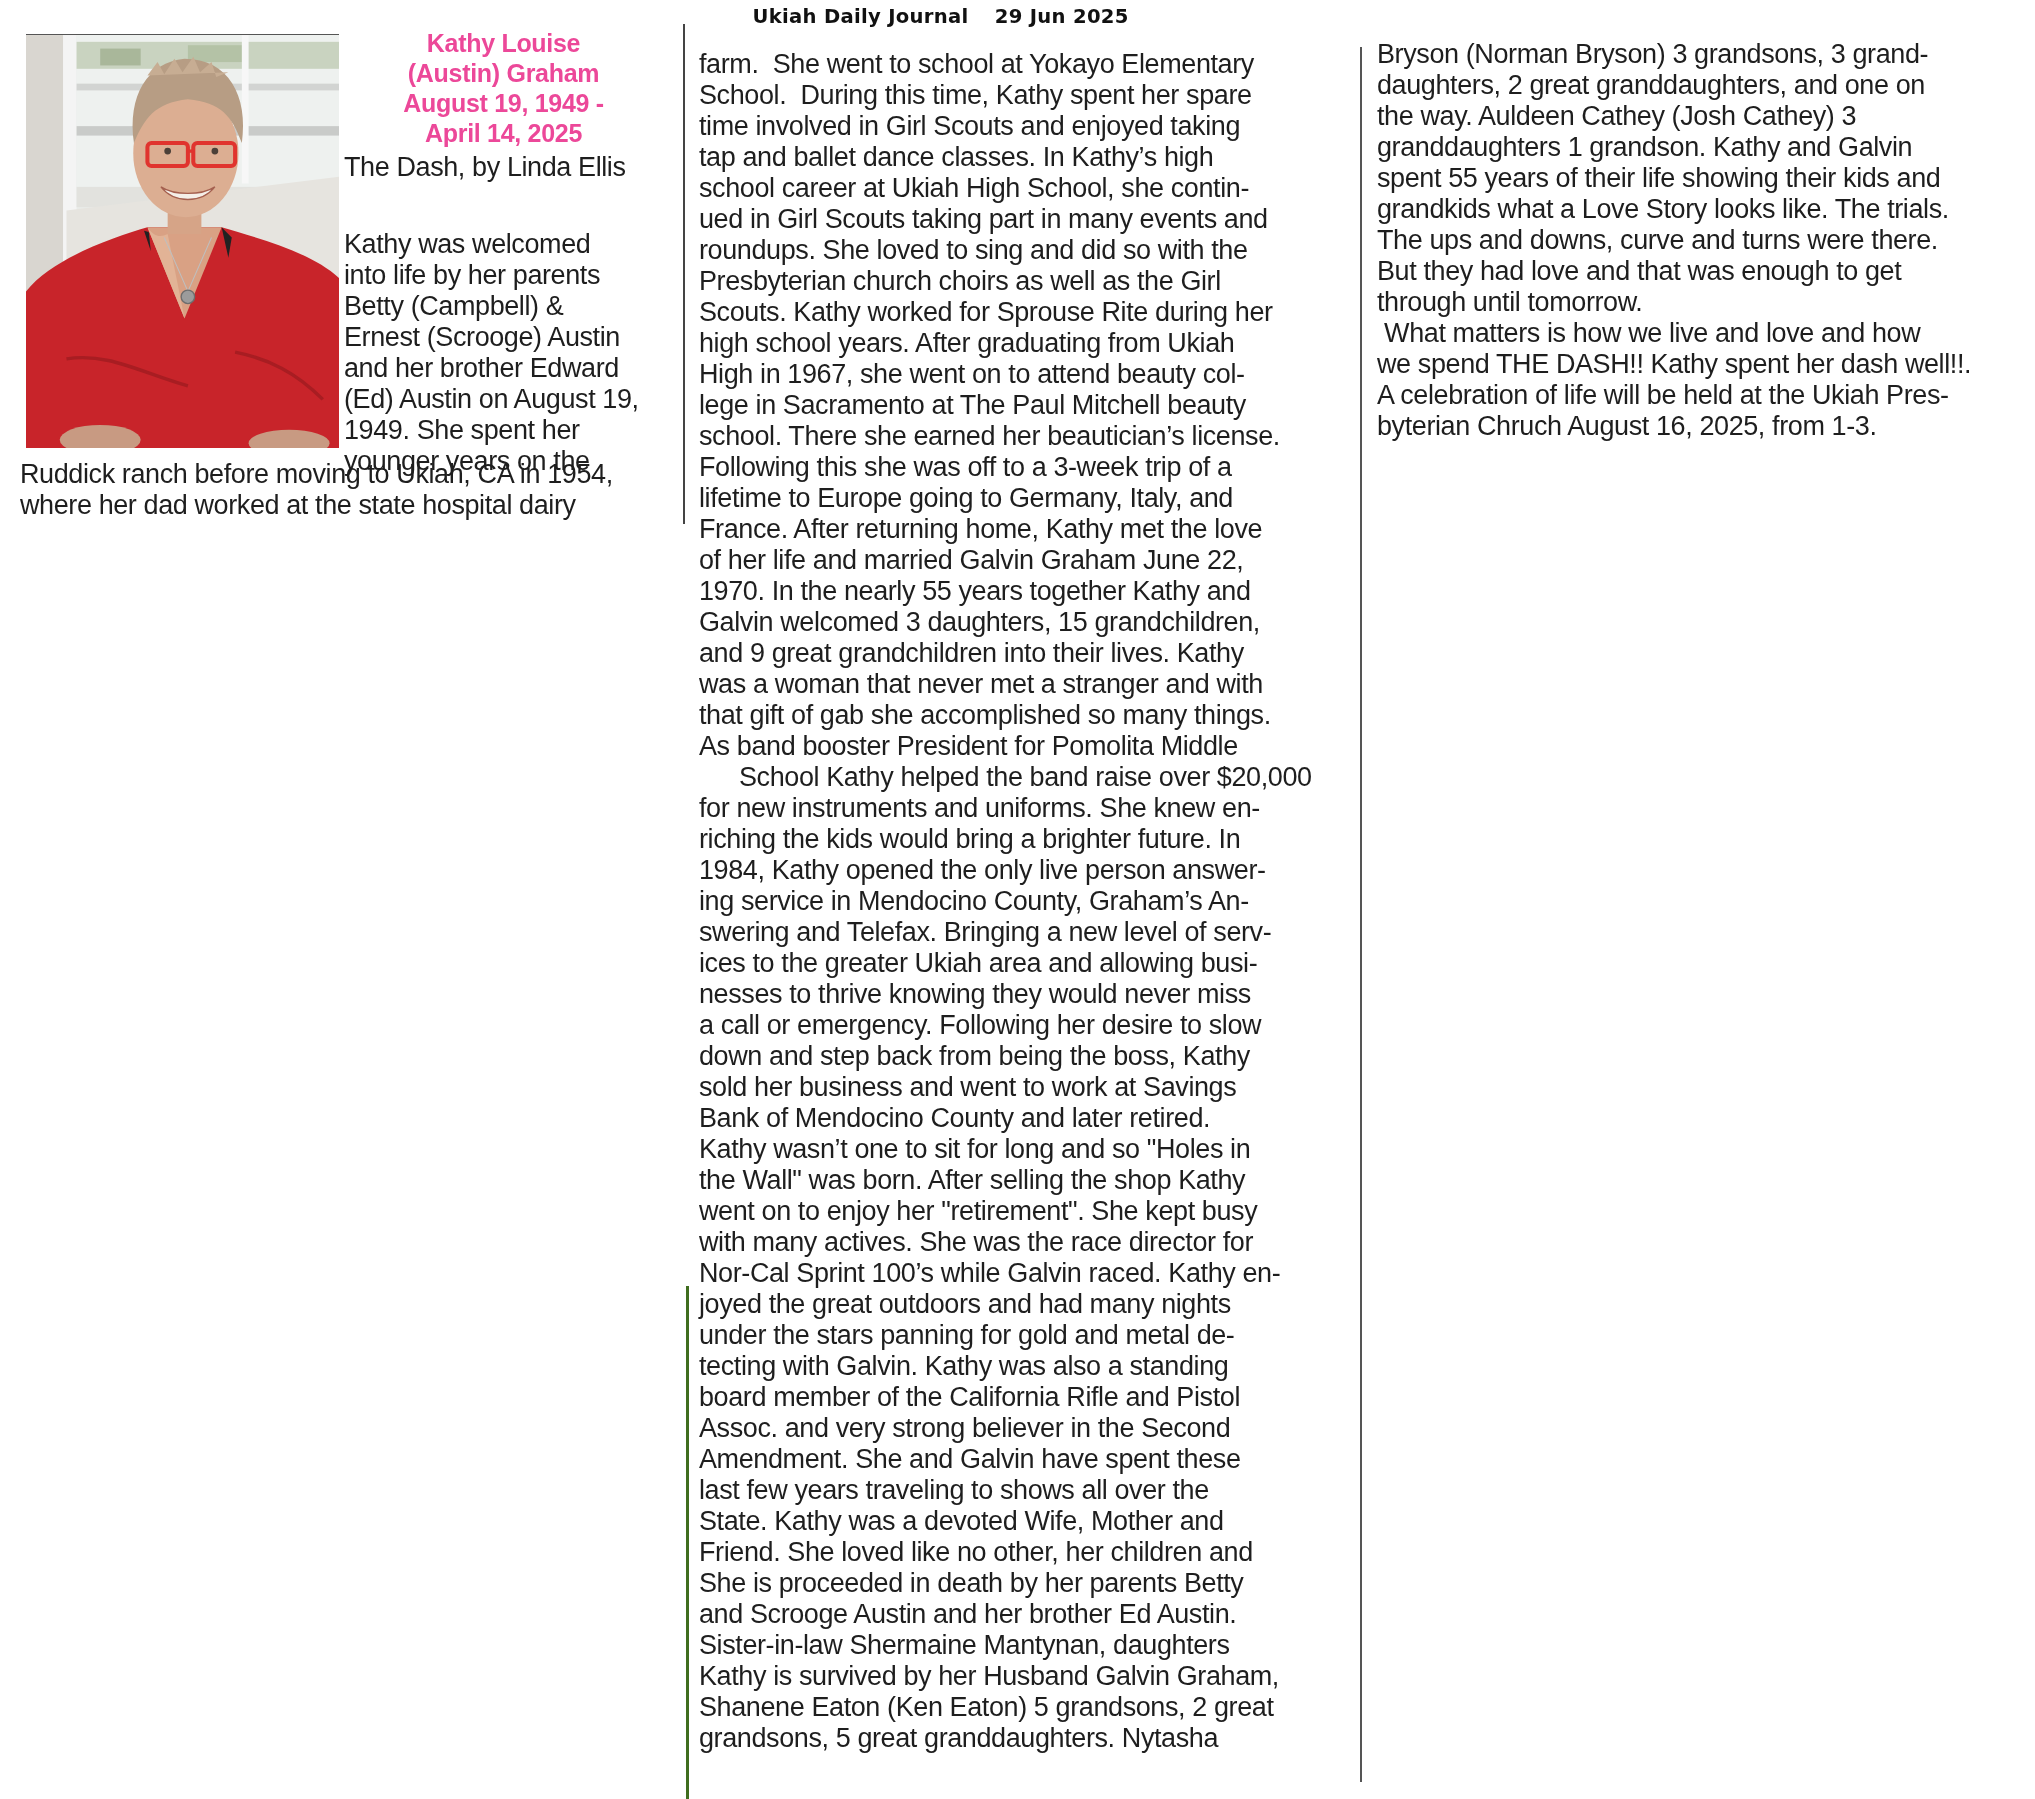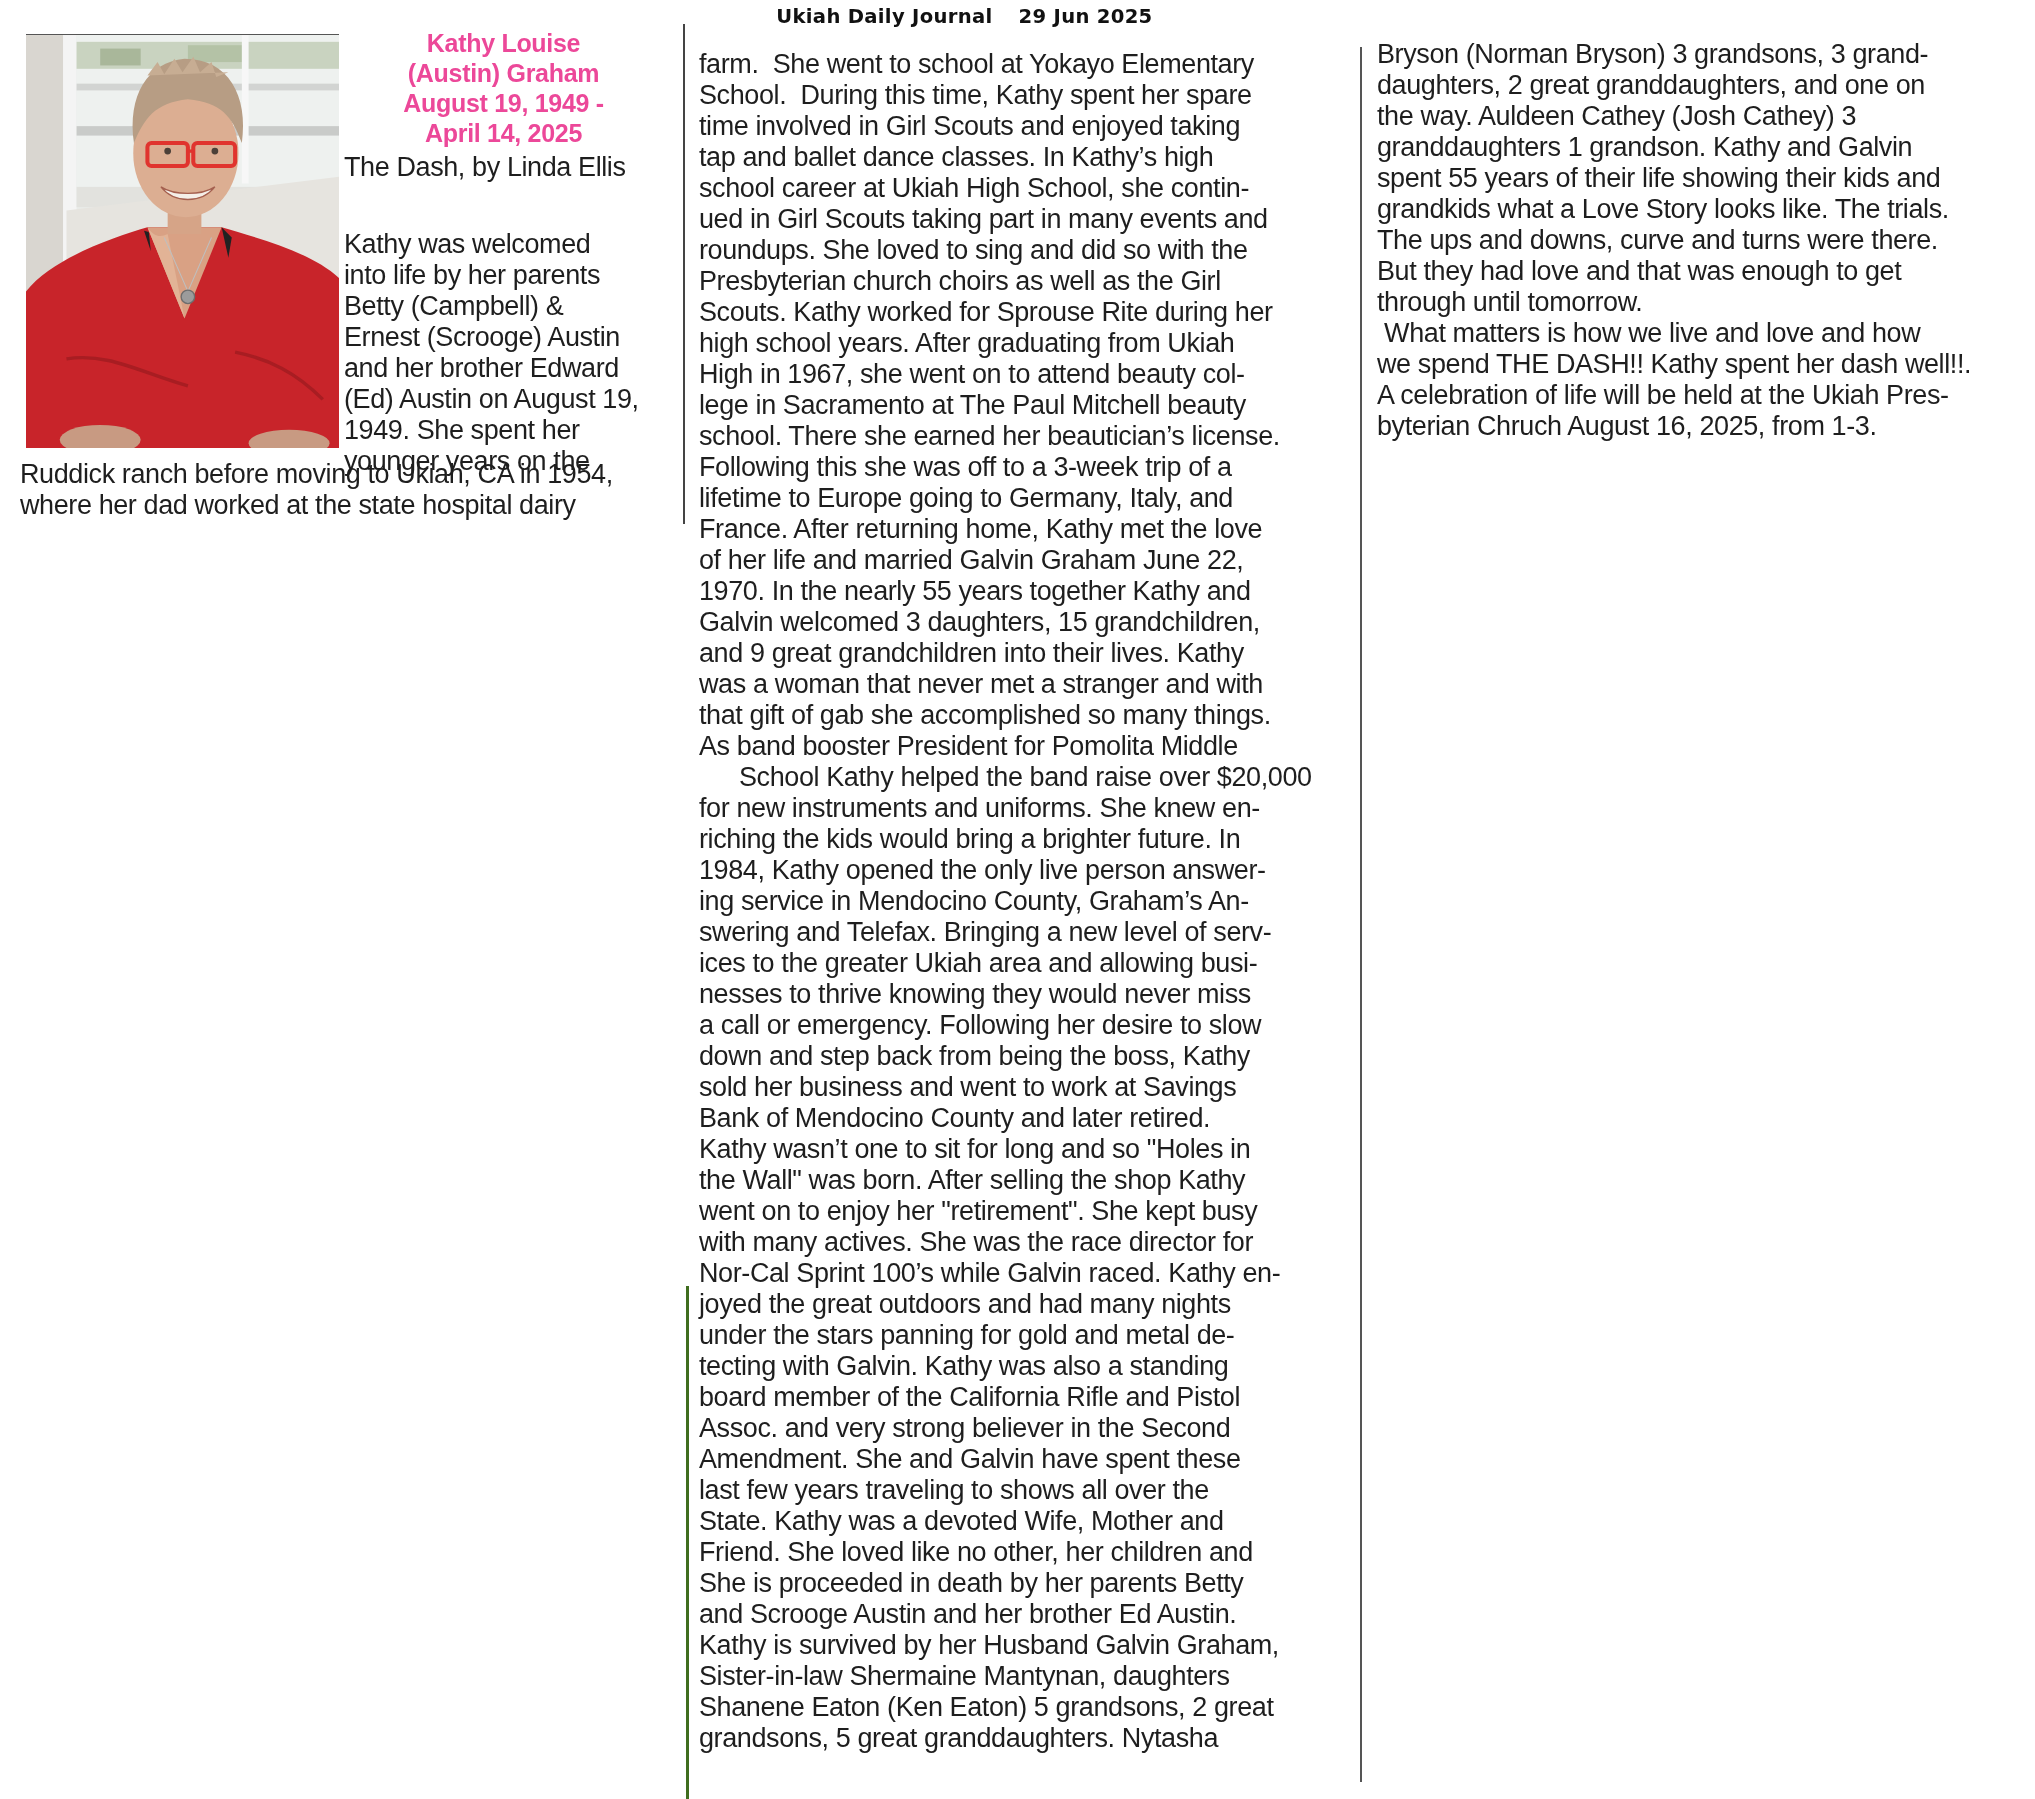--- a/index.html
+++ b/index.html
@@ -1,18 +1,18 @@
 <!DOCTYPE html>
 <html style="font-size:10.8px"><head>
 <meta charset="utf-8">
 <style>
   html, body { margin: 0; padding: 0; background: #ffffff; }
   body { width: 2035px; height: 1800px; position: relative; overflow: hidden;
          font-family: "Liberation Sans", "DejaVu Sans", sans-serif; color: #1e1e1e; }
-  .masthead { position: absolute; left: 743px; top: 5.4px; width: 419px; text-align: right;
+  .masthead { position: absolute; left: 743px; top: 5.4px; width: 419px; text-align: left;
               font-family: "DejaVu Sans", sans-serif; font-size: 19.6px; font-weight: bold;
               letter-spacing: 0.3px; color: #111; }
   .masthead span { margin: 0 9.5px; }
   .photo { position: absolute; left: 26px; top: 34px; width: 313px; height: 413px; overflow: hidden;
            border-top: 1.4px solid #555; }
   .col { position: absolute; font-size: 27px; line-height: 31px; color: #1e1e1e;
          font-family: "Liberation Sans", sans-serif; letter-spacing: -0.4px; transform-origin: 0 0; }
   .line { display: block; white-space: pre; }
   .heading { position: absolute; left: 348px; top: 28px; width: 311px; text-align: center;
              font-weight: bold; font-size: 25px; line-height: 30px; color: #ec4899;
@@ -156,22 +156,22 @@
     <span class="line" style="display: block; width: max-content;">under the stars panning for gold and metal de-</span>
     <span class="line" style="display: block; width: max-content;">tecting with Galvin. Kathy was also a standing</span>
     <span class="line" style="display: block; width: max-content;">board member of the California Rifle and Pistol</span>
     <span class="line" style="display: block; width: max-content;">Assoc. and very strong believer in the Second</span>
     <span class="line" style="display: block; width: max-content;">Amendment. She and Galvin have spent these</span>
     <span class="line" style="display: block; width: max-content;">last few years traveling to shows all over the</span>
     <span class="line" style="display: block; width: max-content;">State. Kathy was a devoted Wife, Mother and</span>
     <span class="line" style="display: block; width: max-content;">Friend. She loved like no other, her children and</span>
     <span class="line" style="display: block; width: max-content;">She is proceeded in death by her parents Betty</span>
     <span class="line" style="display: block; width: max-content;">and Scrooge Austin and her brother Ed Austin.</span>
+    <span class="line" style="display: block; width: max-content;">Sister-in-law Shermaine Mantynan, daughters</span>
     <span class="line" style="display: block; width: max-content;">Kathy is survived by her Husband Galvin Graham,</span>
-    <span class="line" style="display: block; width: max-content;">Sister-in-law Shermaine Mantynan, daughters</span>
     <span class="line" style="display: block; width: max-content;">Shanene Eaton (Ken Eaton) 5 grandsons, 2 great</span>
     <span class="line" style="display: block; width: max-content;">grandsons, 5 great granddaughters. Nytasha</span>
   </div>
 
 <div class="divider d2"></div>
 
 <div class="col right" id="rightCol">
     <span class="line" style="display: block; width: max-content;">Bryson (Norman Bryson) 3 grandsons, 3 grand-</span>
     <span class="line" style="display: block; width: max-content;">daughters, 2 great granddaughters, and one on</span>
     <span class="line" style="display: block; width: max-content;">the way. Auldeen Cathey (Josh Cathey) 3</span>

